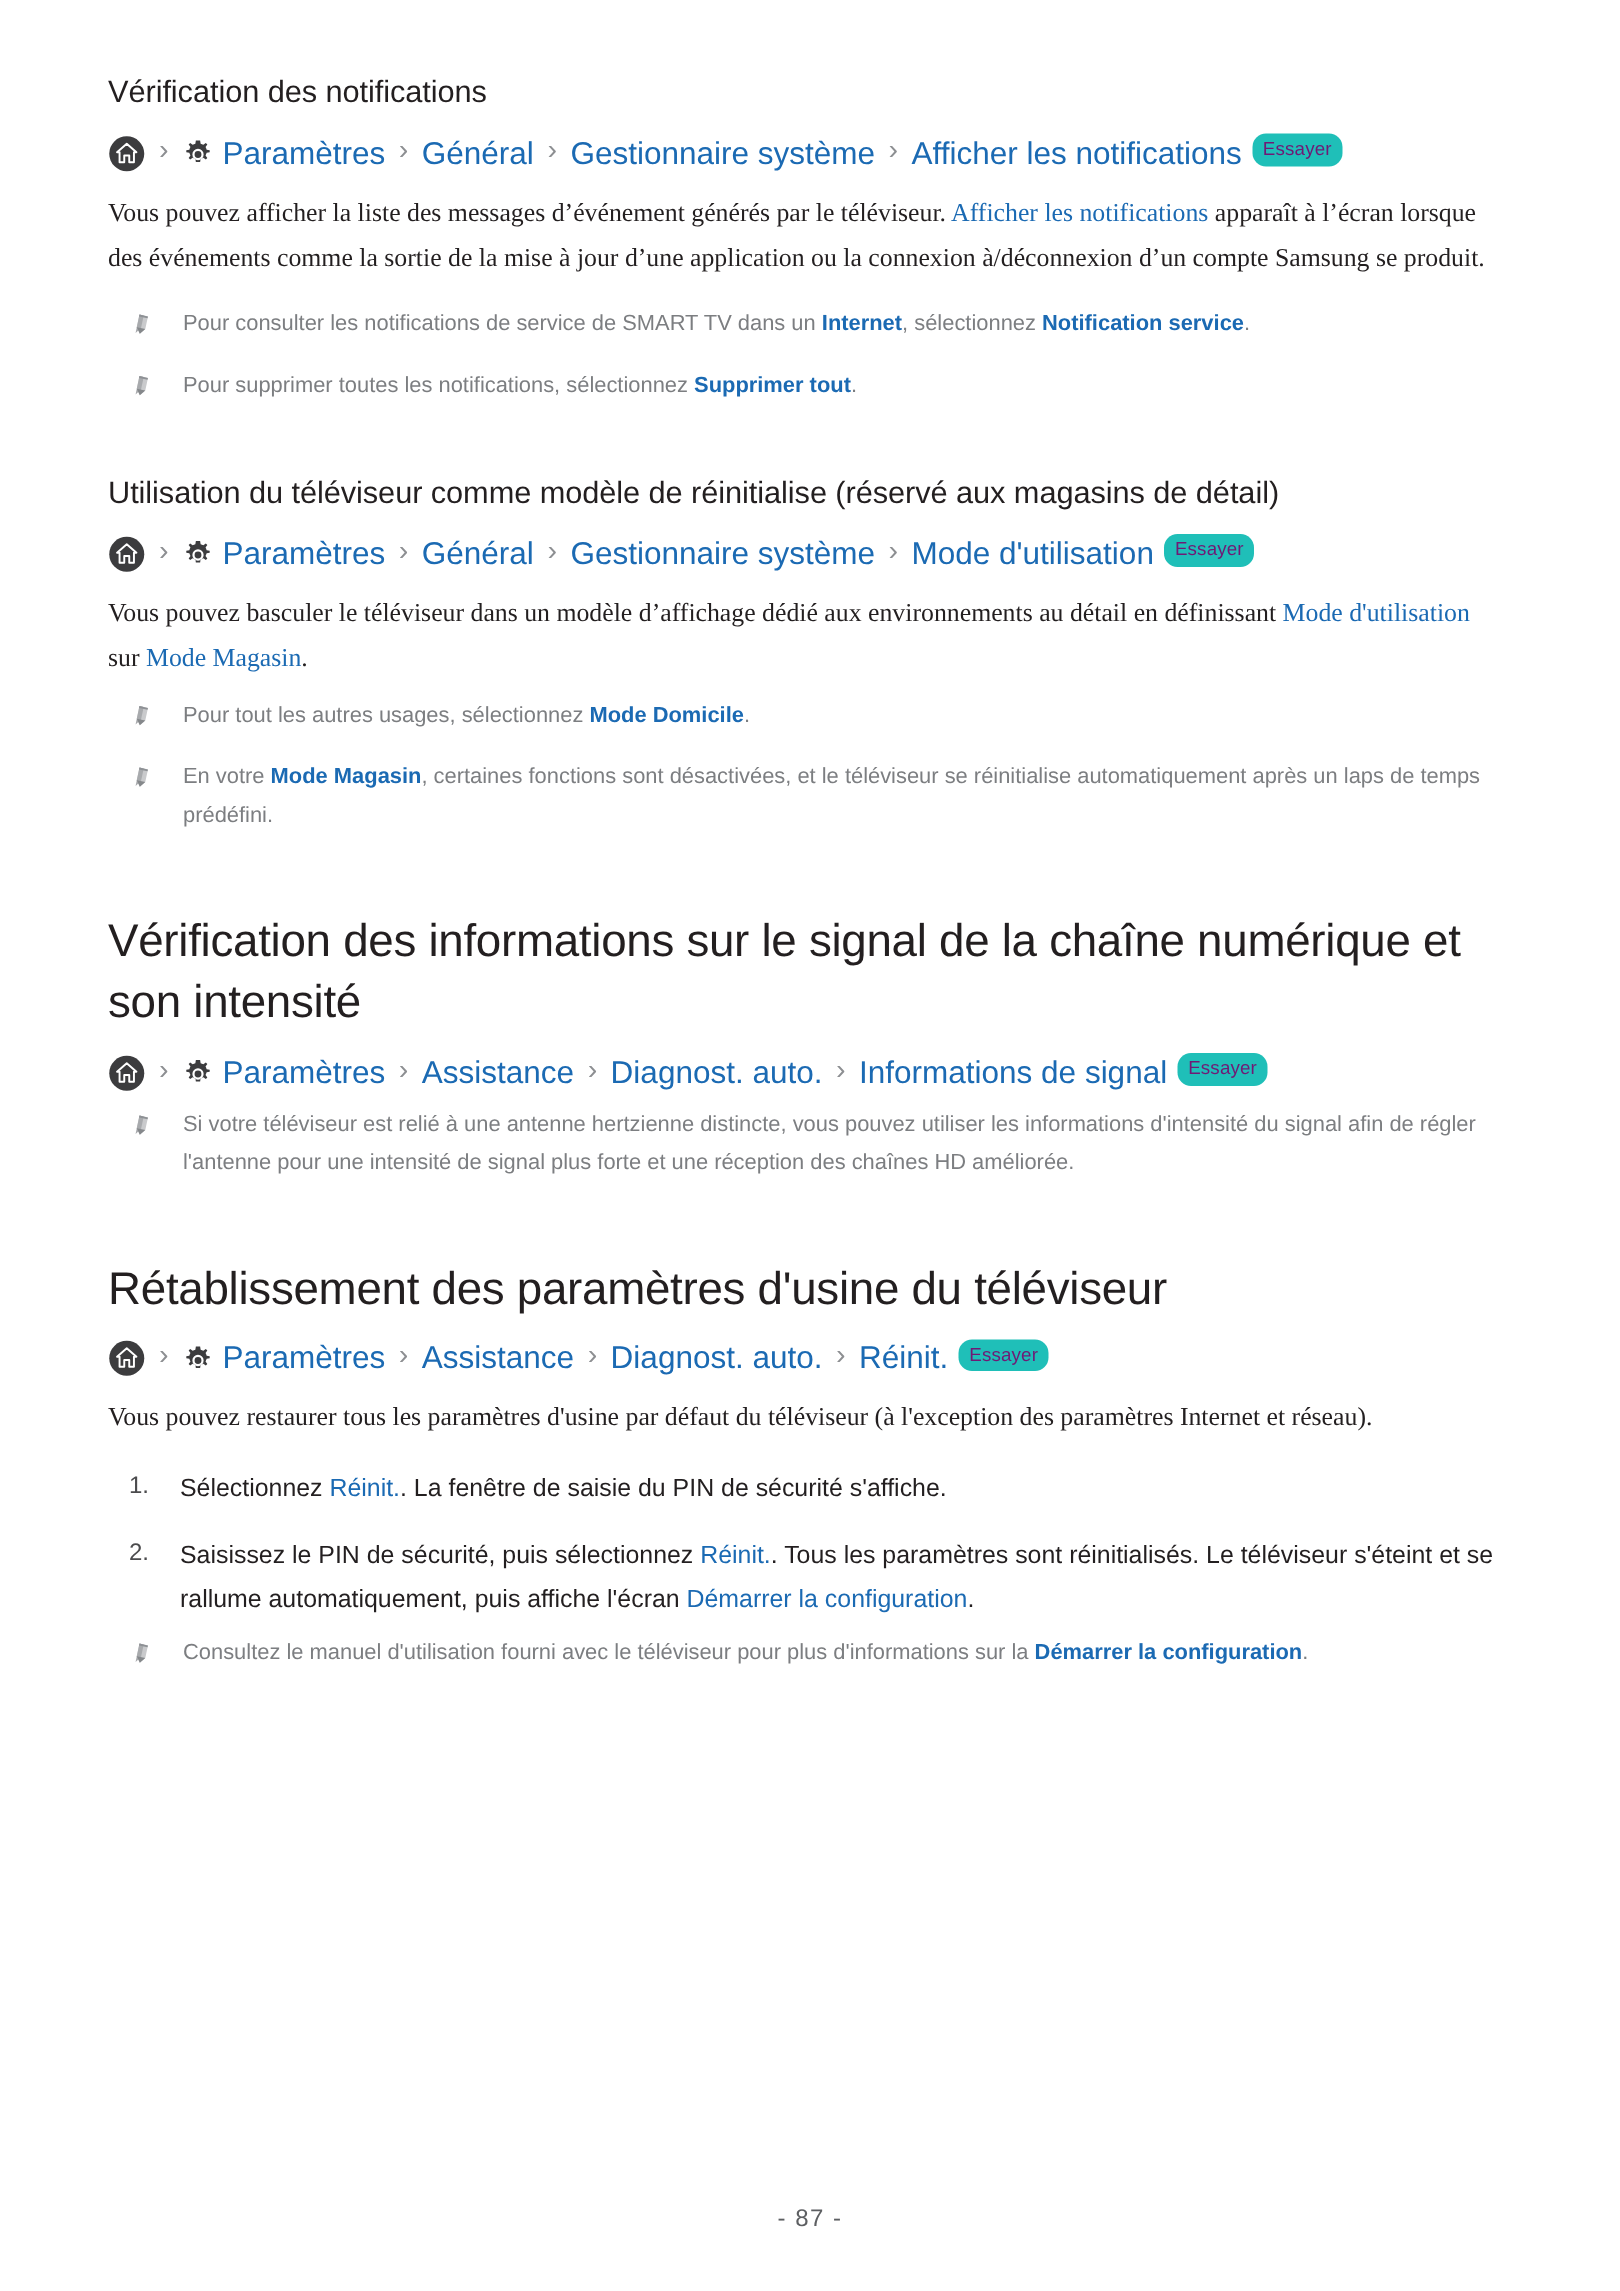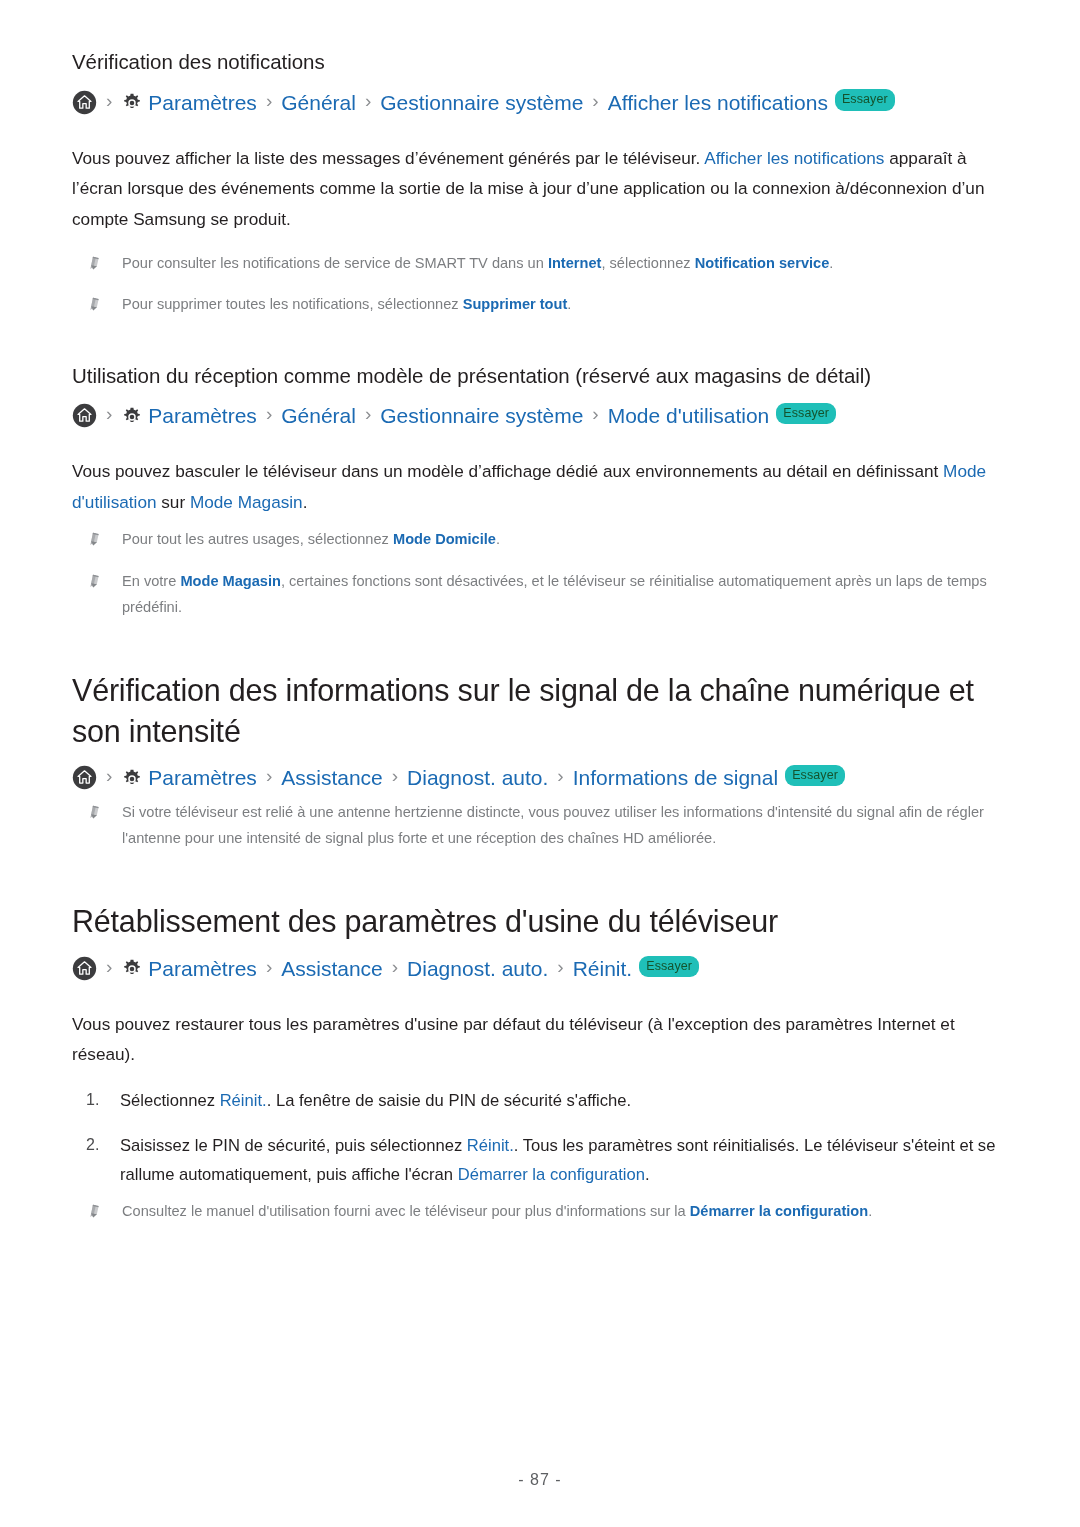--- a/index.html
+++ b/index.html
@@ -73,39 +73,40 @@
   .gear-ico {
     width: 22px; height: 22px;
     flex: 0 0 auto;
     display: inline-block;
     margin-right: 5px;
     transform: translateY(1px);
   }
   .badge {
     display: inline-block;
     background: #1fbfb8;
-    color: #14532d;
+    color: #701a75;
     font-size: 12.5px;
     line-height: 1;
     padding: 4px 7px 5px 7px;
     border-radius: 9px;
     margin-left: 7px;
     font-weight: 400;
     letter-spacing: 0.1px;
     transform: translateY(-2px);
     white-space: nowrap;
   }
 
   
   .para {
     font-size: 17.2px;
     line-height: 1.78;
     color: #231f20;
-    margin: 28px 0 0 0;
+    margin: 12px 0 0 0;
     max-width: 930px;
+    font-family: Liberation Serif, serif;
   }
   .lnk { color: #1b6ab3; }
 
   
   .note {
     display: flex;
     align-items: flex-start;
     margin-top: 16px;
     padding-left: 14px;
   }
@@ -224,21 +225,21 @@
           <path d="M6.6 12.7 h6.8 l-3.4 4.6 z" fill="#85888b"></path>
           <rect x="6.6" y="2.6" width="6.8" height="1.5" fill="#8e9195"></rect>
         </g>
       </svg>
     </span>
     <span class="ntext">
       <span>Pour supprimer toutes les notifications, sélectionnez </span><span class="lnk">Supprimer tout</span><span>.</span>
     </span>
   </div>
 
-  <h2 class="h2 gap-section">Utilisation du réception comme modèle de présentation (réservé aux magasins de détail)</h2>
+  <h2 class="h2 gap-section">Utilisation du téléviseur comme modèle de réinitialise (réservé aux magasins de détail)</h2>
 
   <div class="crumb">
     <span class="home-ico">
       <svg viewBox="0 0 24 24" width="25" height="25">
         <circle cx="12" cy="12" r="11.2" fill="#3c3c3e"></circle>
         <path d="M12 5.6 L18.2 11 L16.6 11 L16.6 17.4 L13.6 17.4 L13.6 13.1 L10.4 13.1 L10.4 17.4 L7.4 17.4 L7.4 11 L5.8 11 Z" fill="none" stroke="#ffffff" stroke-width="1.25" stroke-linejoin="round"></path>
       </svg>
     </span>
     <span class="sep">›</span>
     <span class="gear-ico">

